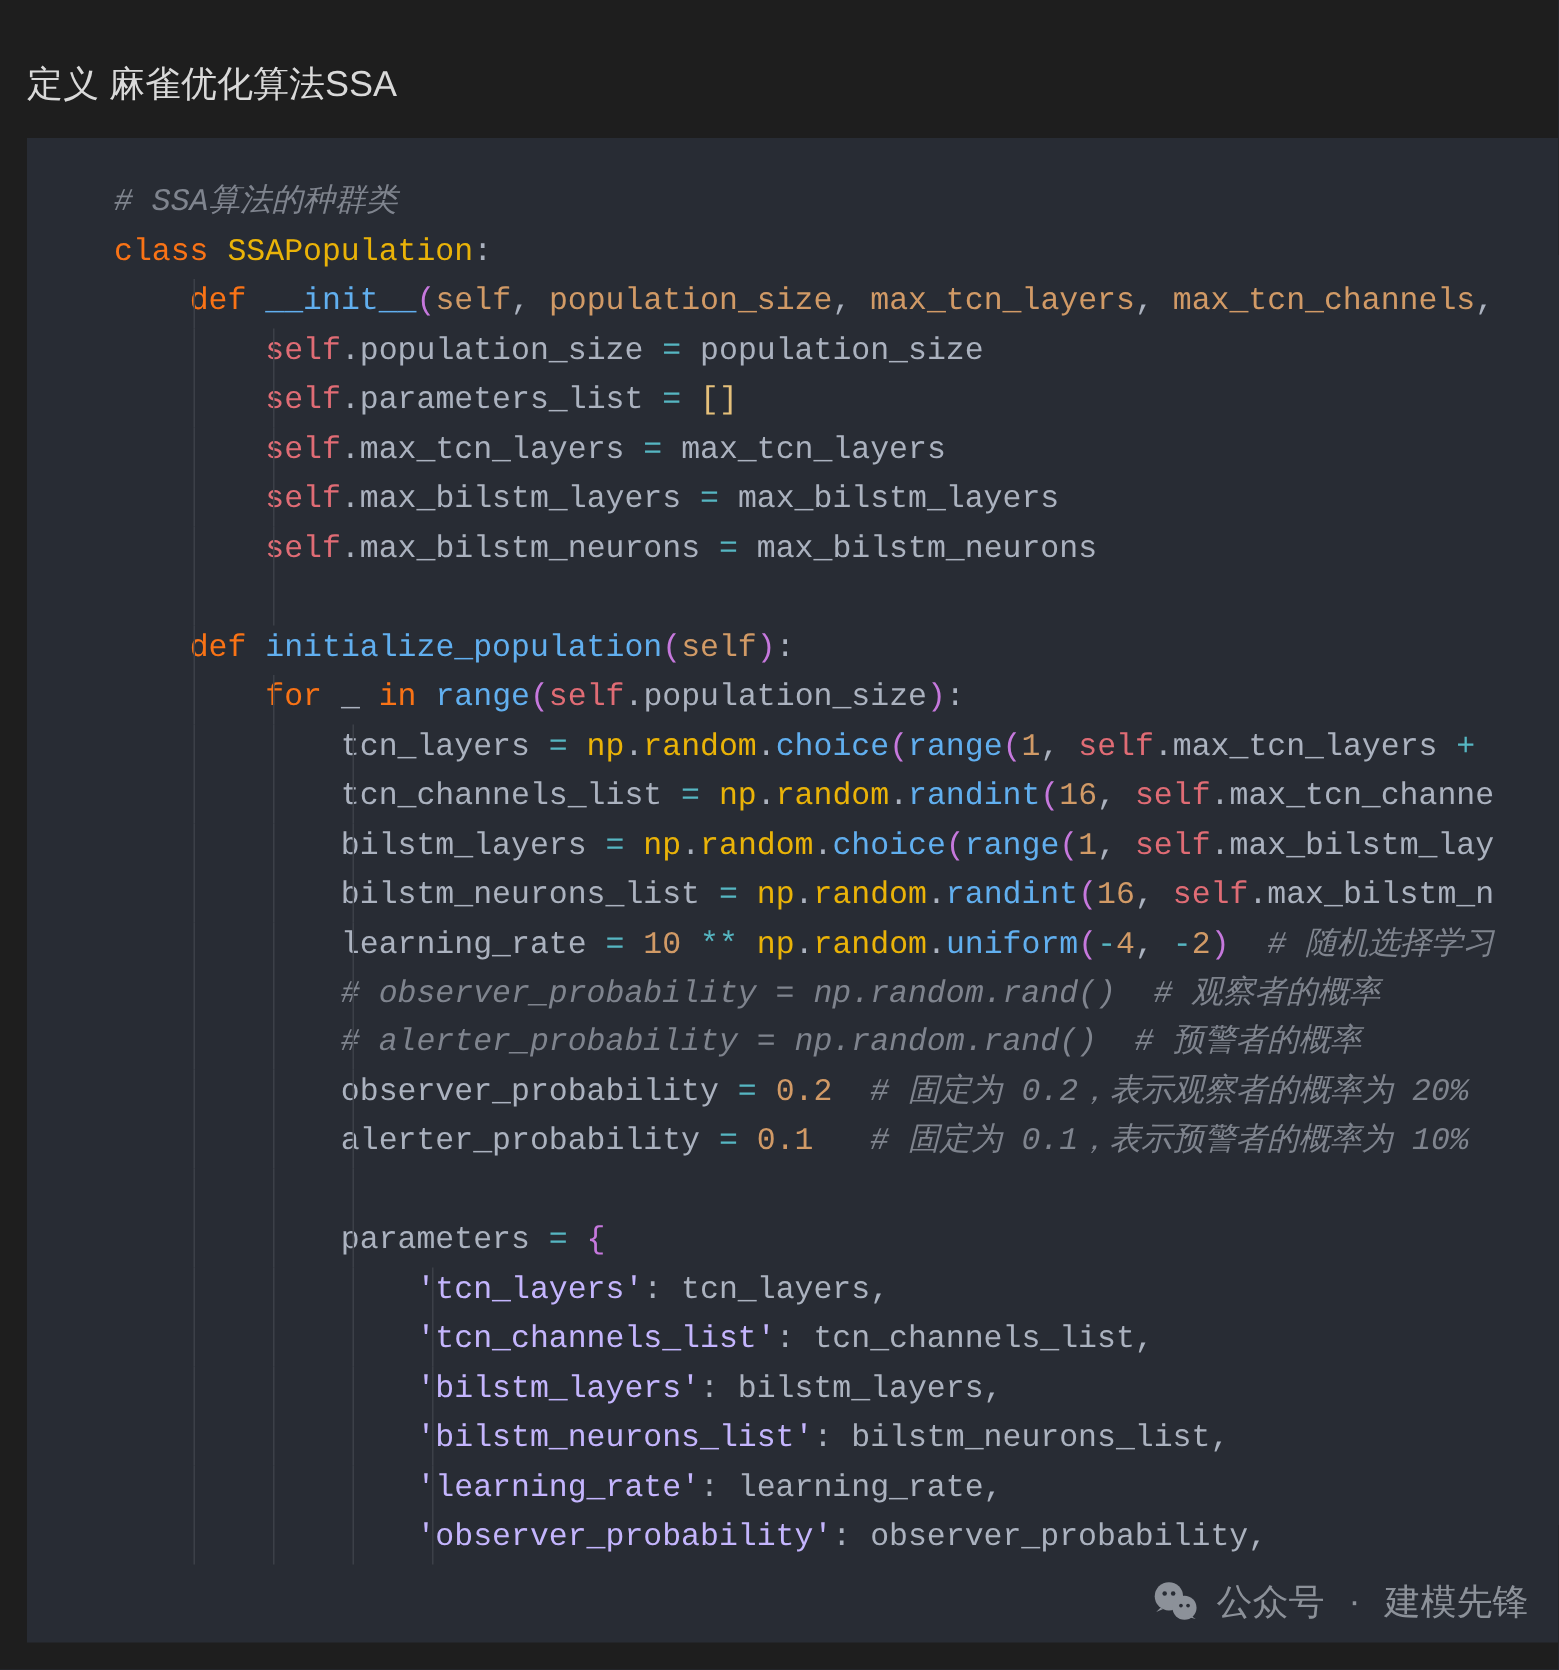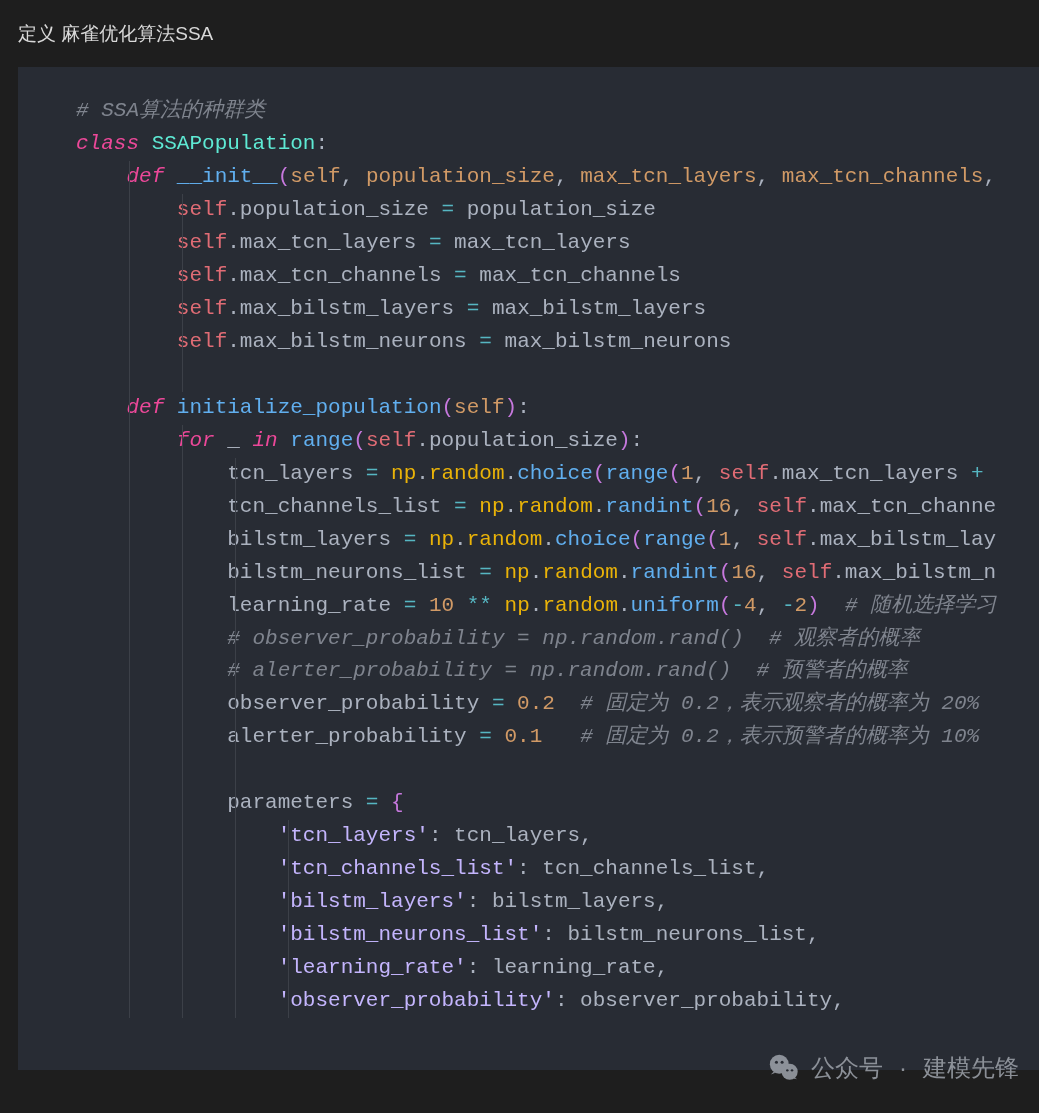--- a/index.html
+++ b/index.html
@@ -5,43 +5,43 @@
     * { margin: 0; padding: 0; box-sizing: border-box; }
     body {
       background: #1e1e1e;
       font-family: 'Microsoft YaHei', 'PingFang SC', sans-serif;
       width: 1039px;
       height: 1113px;
       overflow: hidden;
       position: relative;
     }
     .header {
-      padding: 21px 18px 20px 18px;
+      padding: 40px 18px 20px 18px;
       color: #d9d9d9;
-      font-size: 19px;
+      font-size: 24px;
       font-weight: 500;
       border-radius: 27px;
     }
     .code-container {
       background: #282c34;
       margin-left: 18px;
       padding: 28px 0 28px 58px;
       height: calc(100% - 110px);
       overflow: hidden;
     }
     pre {
       font-family: 'Consolas', 'Monaco', 'Courier New', monospace;
       font-size: 21px;
       line-height: 1.57;
       color: #abb2bf;
       white-space: pre;
     }
     .c-comment { color: #7f848e; font-style: italic; }
-    .c-keyword { color: #ec4899; font-style: italic; }
-    .c-class { color: #5eead4; }
+    .c-keyword { color: #f97316; }
+    .c-class { color: #eab308; }
     .c-func { color: #61afef; }
     .c-param { color: #d19a66; }
     .c-paren { color: #c678dd; }
     .c-bracket { color: #e5c07b; }
     .c-brace { color: #c678dd; }
     .c-self { color: #e06c75; }
     .c-text { color: #abb2bf; }
     .c-op { color: #56b6c2; }
     .c-num { color: #d19a66; }
     .c-str { color: #c4b5fd; }
@@ -82,36 +82,36 @@
 </head>
 <body>
 
 <div class="header">定义 麻雀优化算法SSA</div>
 
 <div class="code-container">
   <pre id="code-pre"><span class="code-line"><span class="c-comment"># SSA算法的种群类</span>
 </span><span class="code-line"><span class="c-keyword">class </span><span class="c-class">SSAPopulation</span><span class="c-text">:</span>
 </span><span class="code-line"><span class="guide" style="left: 53px;"></span>    <span class="c-keyword">def </span><span class="c-func">__init__</span><span class="c-paren">(</span><span class="c-param">self</span><span class="c-text">, </span><span class="c-param">population_size</span><span class="c-text">, </span><span class="c-param">max_tcn_layers</span><span class="c-text">, </span><span class="c-param">max_tcn_channels</span><span class="c-text">,</span>
 </span><span class="code-line"><span class="guide" style="left: 53px;"></span><span class="guide" style="left: 106px;"></span>        <span class="c-self">self</span><span class="c-text">.</span><span class="c-text">population_size </span><span class="c-op">= </span><span class="c-text">population_size</span>
+</span><span class="code-line"><span class="guide" style="left: 53px;"></span><span class="guide" style="left: 106px;"></span>        <span class="c-self">self</span><span class="c-text">.</span><span class="c-text">parameters_list </span><span class="c-op">= </span><span class="c-bracket">[]</span>
 </span><span class="code-line"><span class="guide" style="left: 53px;"></span><span class="guide" style="left: 106px;"></span>        <span class="c-self">self</span><span class="c-text">.</span><span class="c-text">max_tcn_layers </span><span class="c-op">= </span><span class="c-text">max_tcn_layers</span>
-</span><span class="code-line"><span class="guide" style="left: 53px;"></span><span class="guide" style="left: 106px;"></span>        <span class="c-self">self</span><span class="c-text">.</span><span class="c-text">max_tcn_channels </span><span class="c-op">= </span><span class="c-text">max_tcn_channels</span>
 </span><span class="code-line"><span class="guide" style="left: 53px;"></span><span class="guide" style="left: 106px;"></span>        <span class="c-self">self</span><span class="c-text">.</span><span class="c-text">max_bilstm_layers </span><span class="c-op">= </span><span class="c-text">max_bilstm_layers</span>
 </span><span class="code-line"><span class="guide" style="left: 53px;"></span><span class="guide" style="left: 106px;"></span>        <span class="c-self">self</span><span class="c-text">.</span><span class="c-text">max_bilstm_neurons </span><span class="c-op">= </span><span class="c-text">max_bilstm_neurons</span>
 </span><span class="code-line"><span class="guide" style="left: 53px;"></span><span class="guide" style="left: 106px;"></span>        &nbsp;
 </span><span class="code-line"><span class="guide" style="left: 53px;"></span>    <span class="c-keyword">def </span><span class="c-func">initialize_population</span><span class="c-paren">(</span><span class="c-param">self</span><span class="c-paren">)</span><span class="c-text">:</span>
 </span><span class="code-line"><span class="guide" style="left: 53px;"></span><span class="guide" style="left: 106px;"></span>        <span class="c-keyword">for </span><span class="c-text">_ </span><span class="c-keyword">in </span><span class="c-func">range</span><span class="c-paren">(</span><span class="c-self">self</span><span class="c-text">.</span><span class="c-text">population_size</span><span class="c-paren">)</span><span class="c-text">:</span>
 </span><span class="code-line"><span class="guide" style="left: 53px;"></span><span class="guide" style="left: 106px;"></span><span class="guide" style="left: 159px;"></span>            <span class="c-text">tcn_layers </span><span class="c-op">= </span><span class="c-attr">np</span><span class="c-text">.</span><span class="c-attr">random</span><span class="c-text">.</span><span class="c-func">choice</span><span class="c-paren">(</span><span class="c-func">range</span><span class="c-paren">(</span><span class="c-num">1</span><span class="c-text">, </span><span class="c-self">self</span><span class="c-text">.</span><span class="c-text">max_tcn_layers </span><span class="c-op">+ </span>
 </span><span class="code-line"><span class="guide" style="left: 53px;"></span><span class="guide" style="left: 106px;"></span><span class="guide" style="left: 159px;"></span>            <span class="c-text">tcn_channels_list </span><span class="c-op">= </span><span class="c-attr">np</span><span class="c-text">.</span><span class="c-attr">random</span><span class="c-text">.</span><span class="c-func">randint</span><span class="c-paren">(</span><span class="c-num">16</span><span class="c-text">, </span><span class="c-self">self</span><span class="c-text">.</span><span class="c-text">max_tcn_channe</span>
 </span><span class="code-line"><span class="guide" style="left: 53px;"></span><span class="guide" style="left: 106px;"></span><span class="guide" style="left: 159px;"></span>            <span class="c-text">bilstm_layers </span><span class="c-op">= </span><span class="c-attr">np</span><span class="c-text">.</span><span class="c-attr">random</span><span class="c-text">.</span><span class="c-func">choice</span><span class="c-paren">(</span><span class="c-func">range</span><span class="c-paren">(</span><span class="c-num">1</span><span class="c-text">, </span><span class="c-self">self</span><span class="c-text">.</span><span class="c-text">max_bilstm_lay</span>
 </span><span class="code-line"><span class="guide" style="left: 53px;"></span><span class="guide" style="left: 106px;"></span><span class="guide" style="left: 159px;"></span>            <span class="c-text">bilstm_neurons_list </span><span class="c-op">= </span><span class="c-attr">np</span><span class="c-text">.</span><span class="c-attr">random</span><span class="c-text">.</span><span class="c-func">randint</span><span class="c-paren">(</span><span class="c-num">16</span><span class="c-text">, </span><span class="c-self">self</span><span class="c-text">.</span><span class="c-text">max_bilstm_n</span>
 </span><span class="code-line"><span class="guide" style="left: 53px;"></span><span class="guide" style="left: 106px;"></span><span class="guide" style="left: 159px;"></span>            <span class="c-text">learning_rate </span><span class="c-op">= </span><span class="c-num">10</span><span class="c-text"> </span><span class="c-op">**</span><span class="c-text"> </span><span class="c-attr">np</span><span class="c-text">.</span><span class="c-attr">random</span><span class="c-text">.</span><span class="c-func">uniform</span><span class="c-paren">(</span><span class="c-op">-</span><span class="c-num">4</span><span class="c-text">, </span><span class="c-op">-</span><span class="c-num">2</span><span class="c-paren">)</span><span class="c-text">  </span><span class="c-comment"># 随机选择学习</span>
 </span><span class="code-line"><span class="guide" style="left: 53px;"></span><span class="guide" style="left: 106px;"></span><span class="guide" style="left: 159px;"></span>            <span class="c-comment"># observer_probability = np.random.rand()  # 观察者的概率</span>
 </span><span class="code-line"><span class="guide" style="left: 53px;"></span><span class="guide" style="left: 106px;"></span><span class="guide" style="left: 159px;"></span>            <span class="c-comment"># alerter_probability = np.random.rand()  # 预警者的概率</span>
 </span><span class="code-line"><span class="guide" style="left: 53px;"></span><span class="guide" style="left: 106px;"></span><span class="guide" style="left: 159px;"></span>            <span class="c-text">observer_probability </span><span class="c-op">= </span><span class="c-num">0.2</span><span class="c-text">  </span><span class="c-comment"># 固定为 0.2，表示观察者的概率为 20%</span>
-</span><span class="code-line"><span class="guide" style="left: 53px;"></span><span class="guide" style="left: 106px;"></span><span class="guide" style="left: 159px;"></span>            <span class="c-text">alerter_probability </span><span class="c-op">= </span><span class="c-num">0.1</span><span class="c-text">   </span><span class="c-comment"># 固定为 0.2，表示预警者的概率为 10%</span>
+</span><span class="code-line"><span class="guide" style="left: 53px;"></span><span class="guide" style="left: 106px;"></span><span class="guide" style="left: 159px;"></span>            <span class="c-text">alerter_probability </span><span class="c-op">= </span><span class="c-num">0.1</span><span class="c-text">   </span><span class="c-comment"># 固定为 0.1，表示预警者的概率为 10%</span>
 </span><span class="code-line"><span class="guide" style="left: 53px;"></span><span class="guide" style="left: 106px;"></span><span class="guide" style="left: 159px;"></span>            &nbsp;
 </span><span class="code-line"><span class="guide" style="left: 53px;"></span><span class="guide" style="left: 106px;"></span><span class="guide" style="left: 159px;"></span>            <span class="c-text">parameters </span><span class="c-op">= </span><span class="c-brace">{</span>
 </span><span class="code-line"><span class="guide" style="left: 53px;"></span><span class="guide" style="left: 106px;"></span><span class="guide" style="left: 159px;"></span><span class="guide" style="left: 212px;"></span>                <span class="c-str">'tcn_layers'</span><span class="c-text">: tcn_layers,</span>
 </span><span class="code-line"><span class="guide" style="left: 53px;"></span><span class="guide" style="left: 106px;"></span><span class="guide" style="left: 159px;"></span><span class="guide" style="left: 212px;"></span>                <span class="c-str">'tcn_channels_list'</span><span class="c-text">: tcn_channels_list,</span>
 </span><span class="code-line"><span class="guide" style="left: 53px;"></span><span class="guide" style="left: 106px;"></span><span class="guide" style="left: 159px;"></span><span class="guide" style="left: 212px;"></span>                <span class="c-str">'bilstm_layers'</span><span class="c-text">: bilstm_layers,</span>
 </span><span class="code-line"><span class="guide" style="left: 53px;"></span><span class="guide" style="left: 106px;"></span><span class="guide" style="left: 159px;"></span><span class="guide" style="left: 212px;"></span>                <span class="c-str">'bilstm_neurons_list'</span><span class="c-text">: bilstm_neurons_list,</span>
 </span><span class="code-line"><span class="guide" style="left: 53px;"></span><span class="guide" style="left: 106px;"></span><span class="guide" style="left: 159px;"></span><span class="guide" style="left: 212px;"></span>                <span class="c-str">'learning_rate'</span><span class="c-text">: learning_rate,</span>
 </span><span class="code-line"><span class="guide" style="left: 53px;"></span><span class="guide" style="left: 106px;"></span><span class="guide" style="left: 159px;"></span><span class="guide" style="left: 212px;"></span>                <span class="c-str">'observer_probability'</span><span class="c-text">: observer_probability,</span>
 </span></pre>
 </div>

